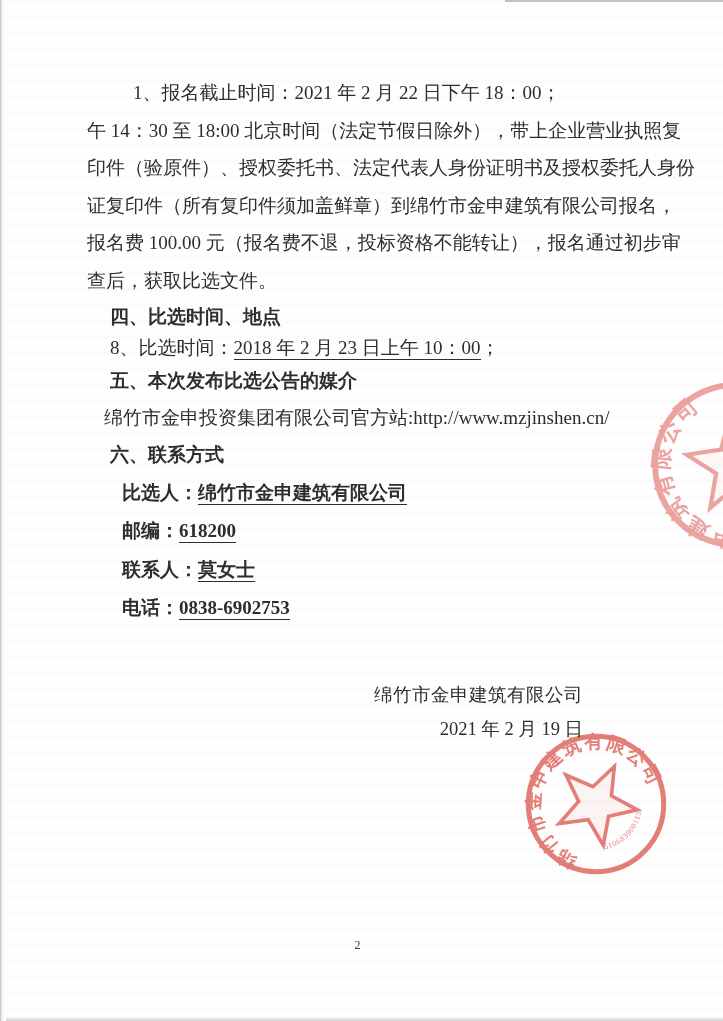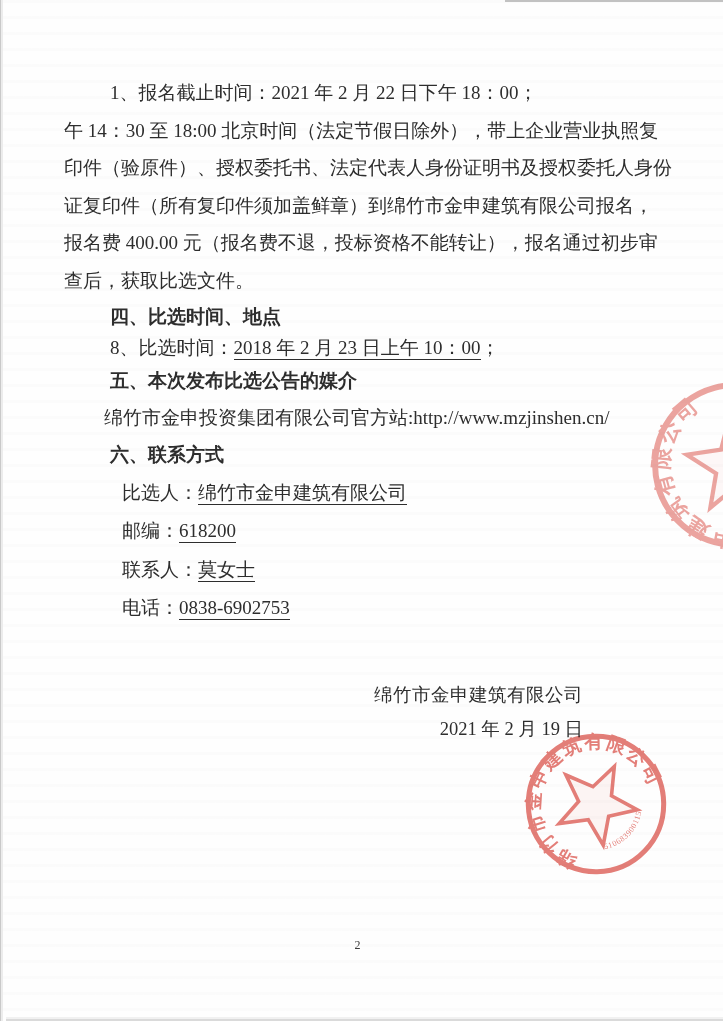--- a/index.html
+++ b/index.html
@@ -29,30 +29,30 @@
     position: absolute; bottom: 0; left: 6px; right: 0; height: 5px;
     background: linear-gradient(0deg, #dadada 0 2px, #f1f1f1 2px 4px, rgba(255,255,255,0) 4px);
   }
   .content {
     position: absolute; top: 0; left: 0; right: 0;
     padding: 74px 58px 0 64px;
     color: #2d2d2d;
     font-size: 19px;
   }
   .line { white-space: nowrap; }
-  .lh-p  { line-height: 37.6px; }
+  .lh-p  { line-height: 37.6px; margin-left: 23px; }
   .lh-s4 { line-height: 30px; }
   .h4    { line-height: 33px; font-weight: bold; }
   .h5    { line-height: 36px; font-weight: bold; }
   .h6    { line-height: 38px; font-weight: bold; }
   .lh-m  { line-height: 37px; }
   .lh-c  { line-height: 38.6px; }
   .ind   { padding-left: 46px; }
   .ind-m { padding-left: 40px; }
-  .ind-c { padding-left: 58px; }
+  .ind-c { padding-left: 58px; font-weight: bold; }
   .u { border-bottom: 1.5px solid #2d2d2d; padding-bottom: 1px; }
   .signature {
     margin-top: 52px;
     text-align: right;
     padding-right: 82px;
     font-size: 18.5px;
     color: #2d2d2d;
   }
   .sig-company { line-height: 30px; letter-spacing: 0.5px; }
   .sig-date    { line-height: 38px; }
@@ -91,21 +91,21 @@
   <div class="edge-top"></div>
   <div class="edge-bottom"></div>
 
   <div class="content">
 
     <div class="line lh-p ind">1、报名截止时间：2021 年 2 月 22 日下午 18：00；</div>
 
     <div class="line lh-p">午 14：30 至 18:00 北京时间（法定节假日除外），带上企业营业执照复</div>
     <div class="line lh-p">印件（验原件）、授权委托书、法定代表人身份证明书及授权委托人身份</div>
     <div class="line lh-p">证复印件（所有复印件须加盖鲜章）到绵竹市金申建筑有限公司报名，</div>
-    <div class="line lh-p">报名费 400.00 元（报名费不退，投标资格不能转让），报名通过初步审</div>
+    <div class="line lh-p">报名费 100.00 元（报名费不退，投标资格不能转让），报名通过初步审</div>
     <div class="line lh-p">查后，获取比选文件。</div>
 
     <div class="line h4 ind">四、比选时间、地点</div>
 
     <div class="line lh-s4 ind"><span>8、比选时间：</span><span class="u">2018 年 2 月 23 日上午 10：00</span><span>；</span></div>
 
 
     <div class="line h5 ind">五、本次发布比选公告的媒介</div>
 
     <div class="line lh-m ind-m">绵竹市金申投资集团有限公司官方站:http://www.mzjinshen.cn/</div>

